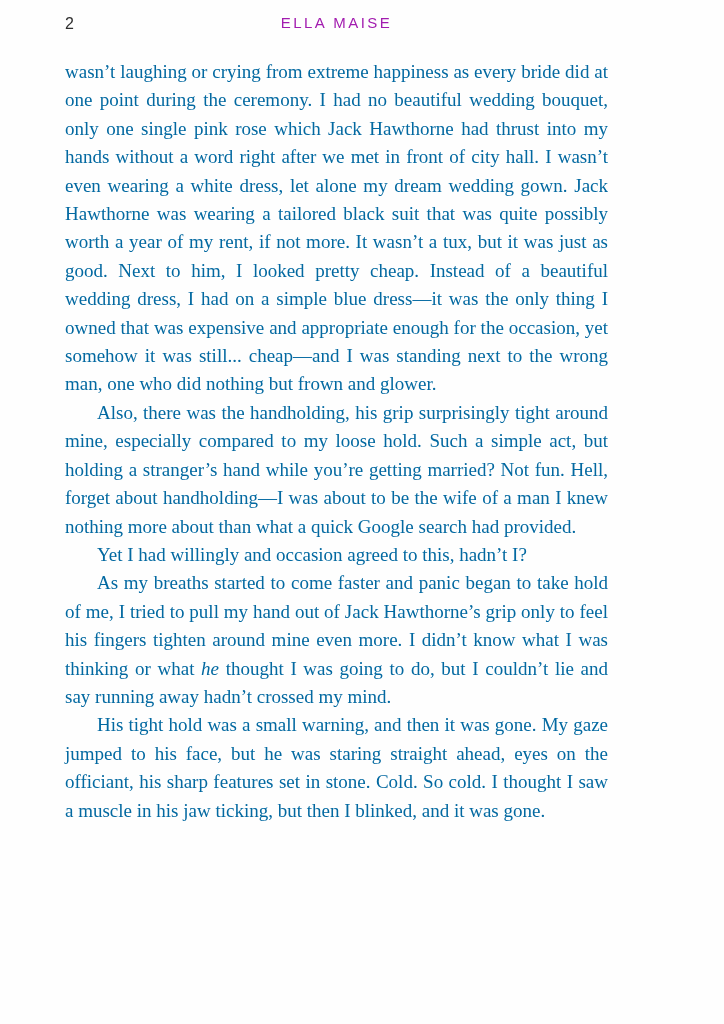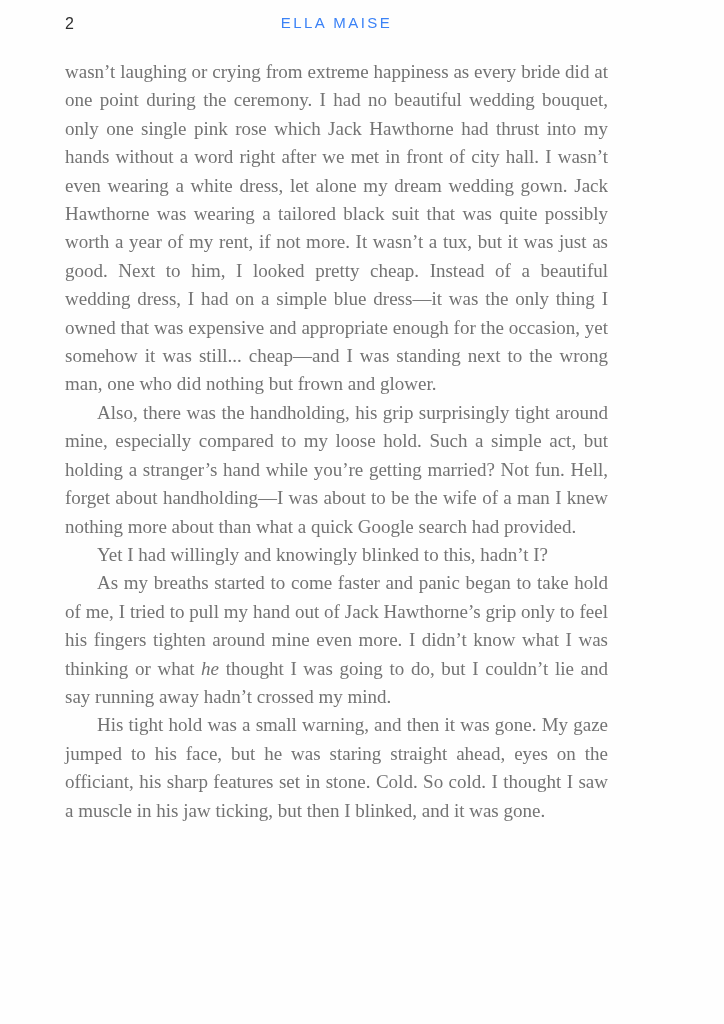--- a/index.html
+++ b/index.html
@@ -34,43 +34,43 @@
   .running-title {
     position: absolute;
     left: 0;
     right: 0;
     top: 0;
     text-align: center;
     font-family: "Liberation Sans", sans-serif;
     font-size: 15px;
     font-weight: 400;
     letter-spacing: 2.5px;
-    color: #3b82f6;
+    color: #a21caf;
   }
   .page-body {
     width: 543px;
     margin-top: 22px;
     font-size: 19px;
     line-height: 28.4px;
-    color: #737373;
+    color: #0369a1;
     text-align: justify;
     hyphens: none;
   }
   .page-body p { margin: 0; }
   .page-body p.indent { text-indent: 32px; }
   .page-body em { font-style: italic; }
 </style>
 </head>
 <body>
 
 <div class="page">
   <header class="page-header">
     <span class="page-number">2</span>
     <span class="running-title">ELLA MAISE</span>
   </header>
   <main class="page-body">
       <p><span>wasn’t laughing or crying from extreme happiness as every bride did at one point during the ceremony. I had no beautiful wedding bouquet, only one single pink rose which Jack Hawthorne had thrust into my hands without a word right after we met in front of city hall. I wasn’t even wearing a white dress, let alone my dream wedding gown. Jack Hawthorne was wearing a tailored black suit that was quite possibly worth a year of my rent, if not more. It wasn’t a tux, but it was just as good. Next to him, I looked pretty cheap. Instead of a beautiful wedding dress, I had on a simple blue dress—it was the only thing I owned that was expensive and appropriate enough for the occasion, yet somehow it was still... cheap—and I was standing next to the wrong man, one who did nothing but frown and glower.</span></p>
       <p class="indent"><span>Also, there was the handholding, his grip surprisingly tight around mine, especially compared to my loose hold. Such a simple act, but holding a stranger’s hand while you’re getting married? Not fun. Hell, forget about handholding—I was about to be the wife of a man I knew nothing more about than what a quick Google search had provided.</span></p>
-      <p class="indent"><span>Yet I had willingly and knowingly blinked to this, hadn’t I?</span></p>
+      <p class="indent"><span>Yet I had willingly and occasion agreed to this, hadn’t I?</span></p>
       <p class="indent"><span>As my breaths started to come faster and panic began to take hold of me, I tried to pull my hand out of Jack Hawthorne’s grip only to feel his fingers tighten around mine even more. I didn’t know what I was thinking or what </span><em>he</em><span> thought I was going to do, but I couldn’t lie and say running away hadn’t crossed my mind.</span></p>
       <p class="indent"><span>His tight hold was a small warning, and then it was gone. My gaze jumped to his face, but he was staring straight ahead, eyes on the officiant, his sharp features set in stone. Cold. So cold. I thought I saw a muscle in his jaw ticking, but then I blinked, and it was gone.</span></p>
     </main>
 </div>
 
 </body></html>

